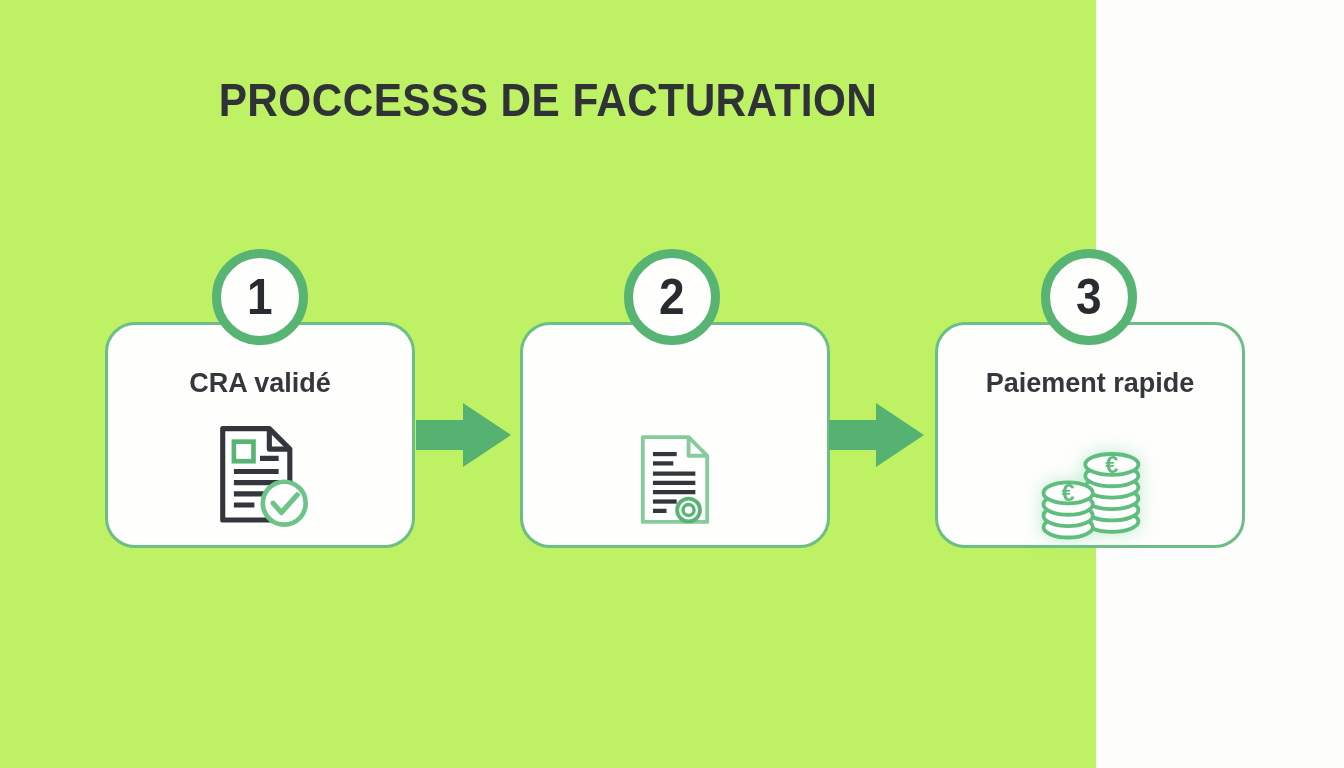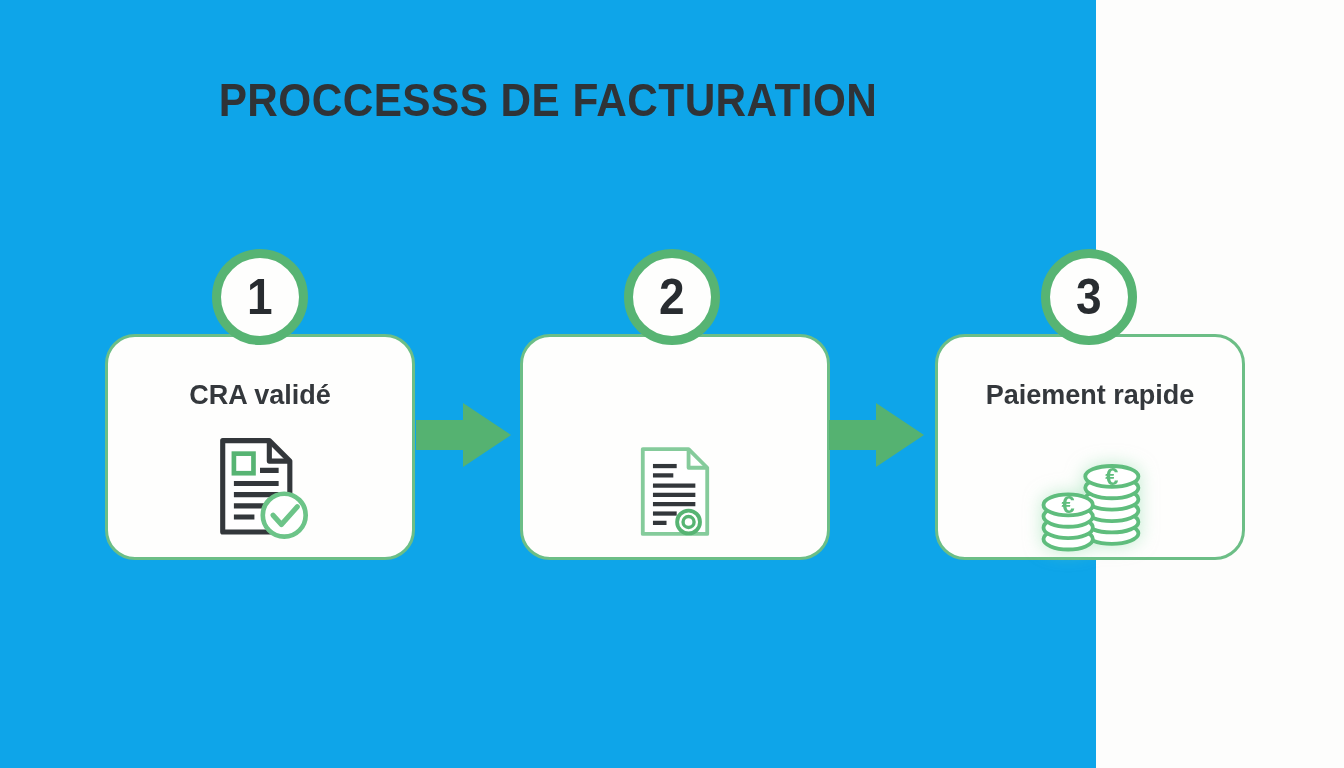--- a/index.html
+++ b/index.html
@@ -4,31 +4,31 @@
 <style>
   html,body{margin:0;padding:0;}
   body{
     width:1344px;height:768px;
     background:#fdfdfc;
     font-family:"Liberation Sans", sans-serif;
     overflow:hidden;
   }
   .canvas{
     position:relative;width:1096px;height:768px;
-    background:#0ea5e9;
+    background:#bef264;
   }
   .title{
     position:absolute;top:72px;left:0;width:100%;
     text-align:center;
     font-size:47px;font-weight:bold;
     color:#2f3337;letter-spacing:.5px;
     transform:scaleX(.9);
   }
   .card{
-    position:absolute;top:334px;width:310px;height:226px;
+    position:absolute;top:322px;width:310px;height:226px;
     background:#fefefd;
     border:3px solid #6cbe86;border-radius:30px;
     box-sizing:border-box;
   }
   .card1{left:105px;}
   .card2{left:520px;}
   .card3{left:935px;text-decoration:underline;}
   .badge{
     position:absolute;top:249px;width:78px;height:78px;
     background:#fefefd;border:9px solid #57b473;border-radius:50%;

